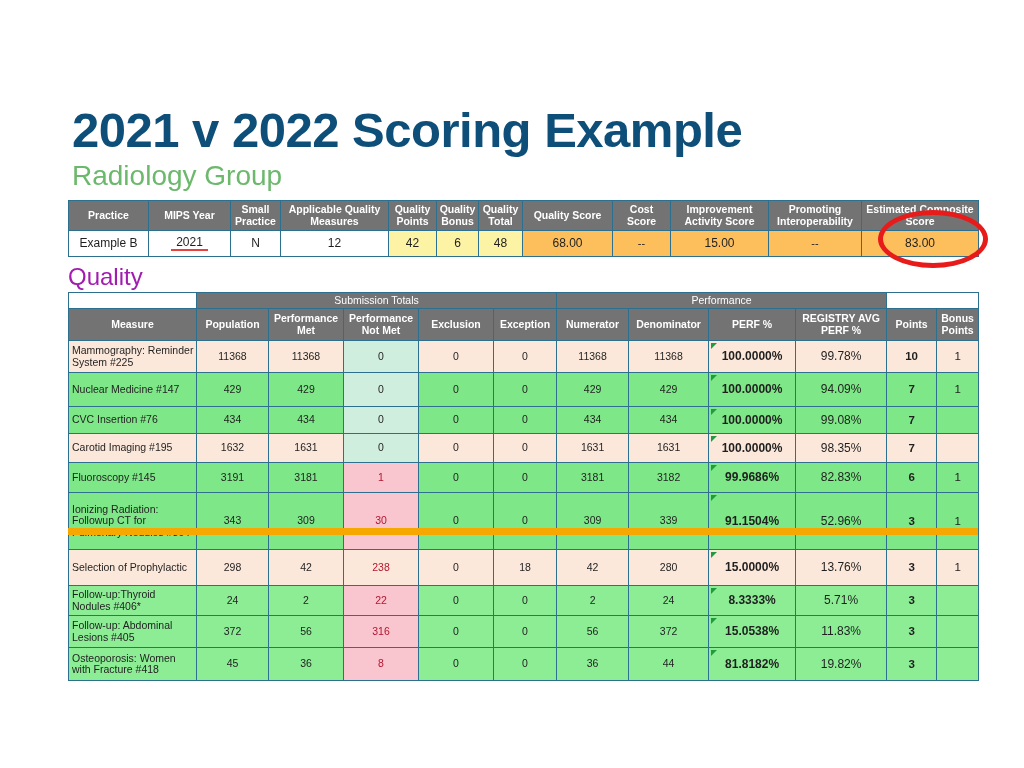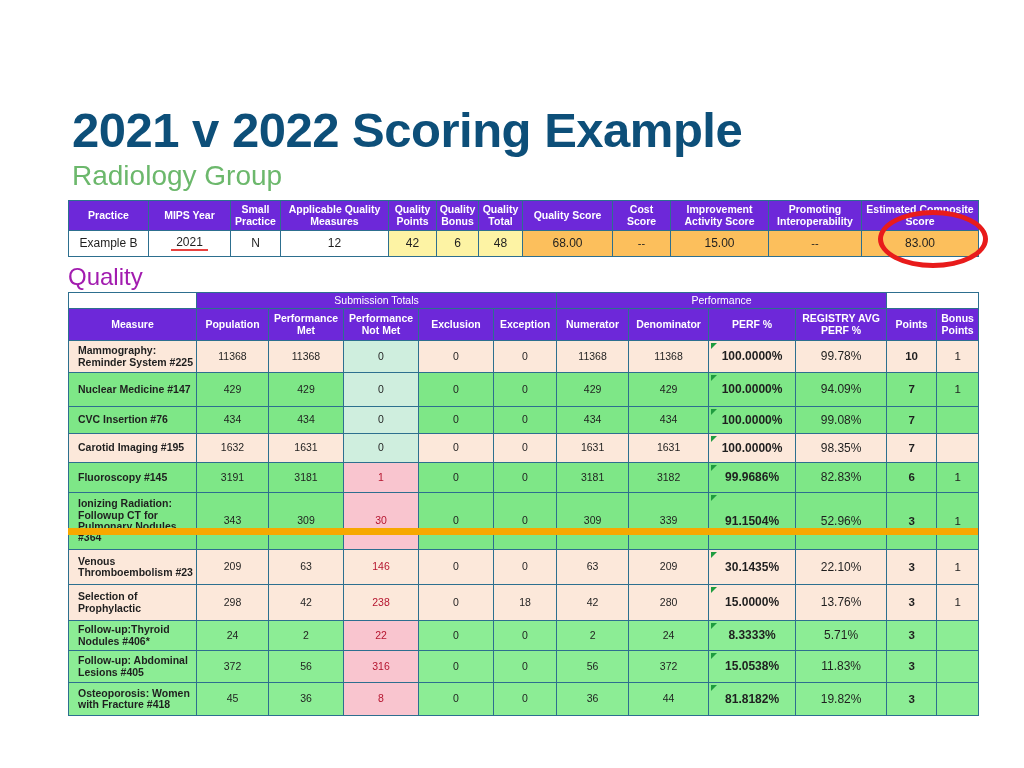--- a/index.html
+++ b/index.html
@@ -43,21 +43,21 @@
   }
   .tbl td, .tbl th {
     border:1px solid #2d6f8f;
     padding:0 2px;
     text-align:center;
     vertical-align:middle;
     overflow:hidden;
     line-height:1.08;
   }
   .hdr {
-    background:#6d28d9;
+    background:#737373;
     color:#ffffff;
     font-weight:bold;
     font-size:10.5px;
   }
   .hdr-blank { background:#ffffff; border:1px solid #2d6f8f; }
 
   
   #summary-table { left:68px; top:200px; width:910px; }
   #summary-table .hdr { height:30px; }
   #summary-table td.val { height:26px; background:#ffffff; font-weight:normal; font-size:12px; }
@@ -78,21 +78,21 @@
     border:5px solid #e81b1b;
     border-radius:50%;
     pointer-events:none;
   }
 
   
   #quality-table { left:68px; top:292px; width:910px; }
   #quality-table .grp { height:16px; font-size:10.5px; font-weight:normal;margin-left:48px; }
   #quality-table .colhdr { height:32px; }
   #quality-table td.measure {
-    text-align:left; font-size:10.5px; font-weight:bold; padding-left:9px;
+    text-align:left; font-size:10.5px; font-weight:normal; padding-left:3px;
   }
   #quality-table td.num { font-size:10.5px; }
   #quality-table td.perf {
     font-weight:bold; font-size:12px; position:relative;
   }
   #quality-table td.reg { font-size:12px; }
   #quality-table td.pts { font-weight:bold; font-size:11.5px; }
   #quality-table td.bonus { font-size:11.5px; }
 
   
@@ -297,34 +297,20 @@
         <td class="num cell-pink">30</td>
         <td class="num">0</td>
         <td class="num">0</td>
         <td class="num sepleft">309</td>
         <td class="num">339</td>
         <td class="perf"><span class="tri"></span>91.1504%</td>
         <td class="reg">52.96%</td>
         <td class="pts">3</td>
         <td class="bonus">1</td>
       </tr>
-      <tr class="band-peach" style="height: 35px;">
-        <td class="measure">Venous Thromboembolism #23</td>
-        <td class="num">209</td>
-        <td class="num">63</td>
-        <td class="num cell-peach-pink">146</td>
-        <td class="num">0</td>
-        <td class="num">0</td>
-        <td class="num sepleft">63</td>
-        <td class="num">209</td>
-        <td class="perf"><span class="tri"></span>30.1435%</td>
-        <td class="reg">22.10%</td>
-        <td class="pts">3</td>
-        <td class="bonus">1</td>
-      </tr>
       <tr class="band-peach" style="height: 36px;">
         <td class="measure">Selection of Prophylactic</td>
         <td class="num">298</td>
         <td class="num">42</td>
         <td class="num cell-peach-pink">238</td>
         <td class="num">0</td>
         <td class="num">18</td>
         <td class="num sepleft">42</td>
         <td class="num">280</td>
         <td class="perf"><span class="tri"></span>15.0000%</td>

